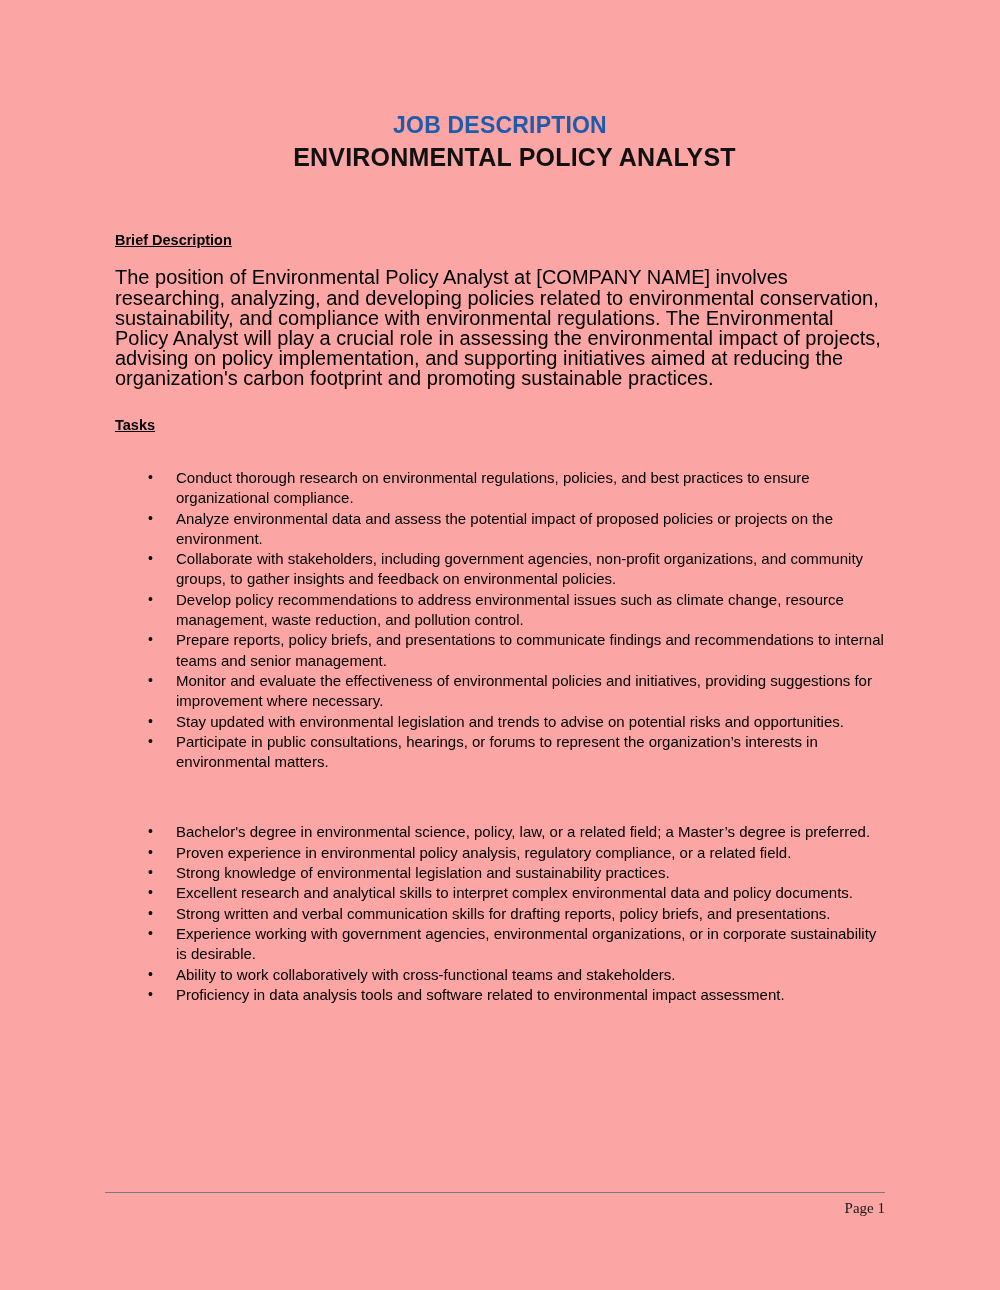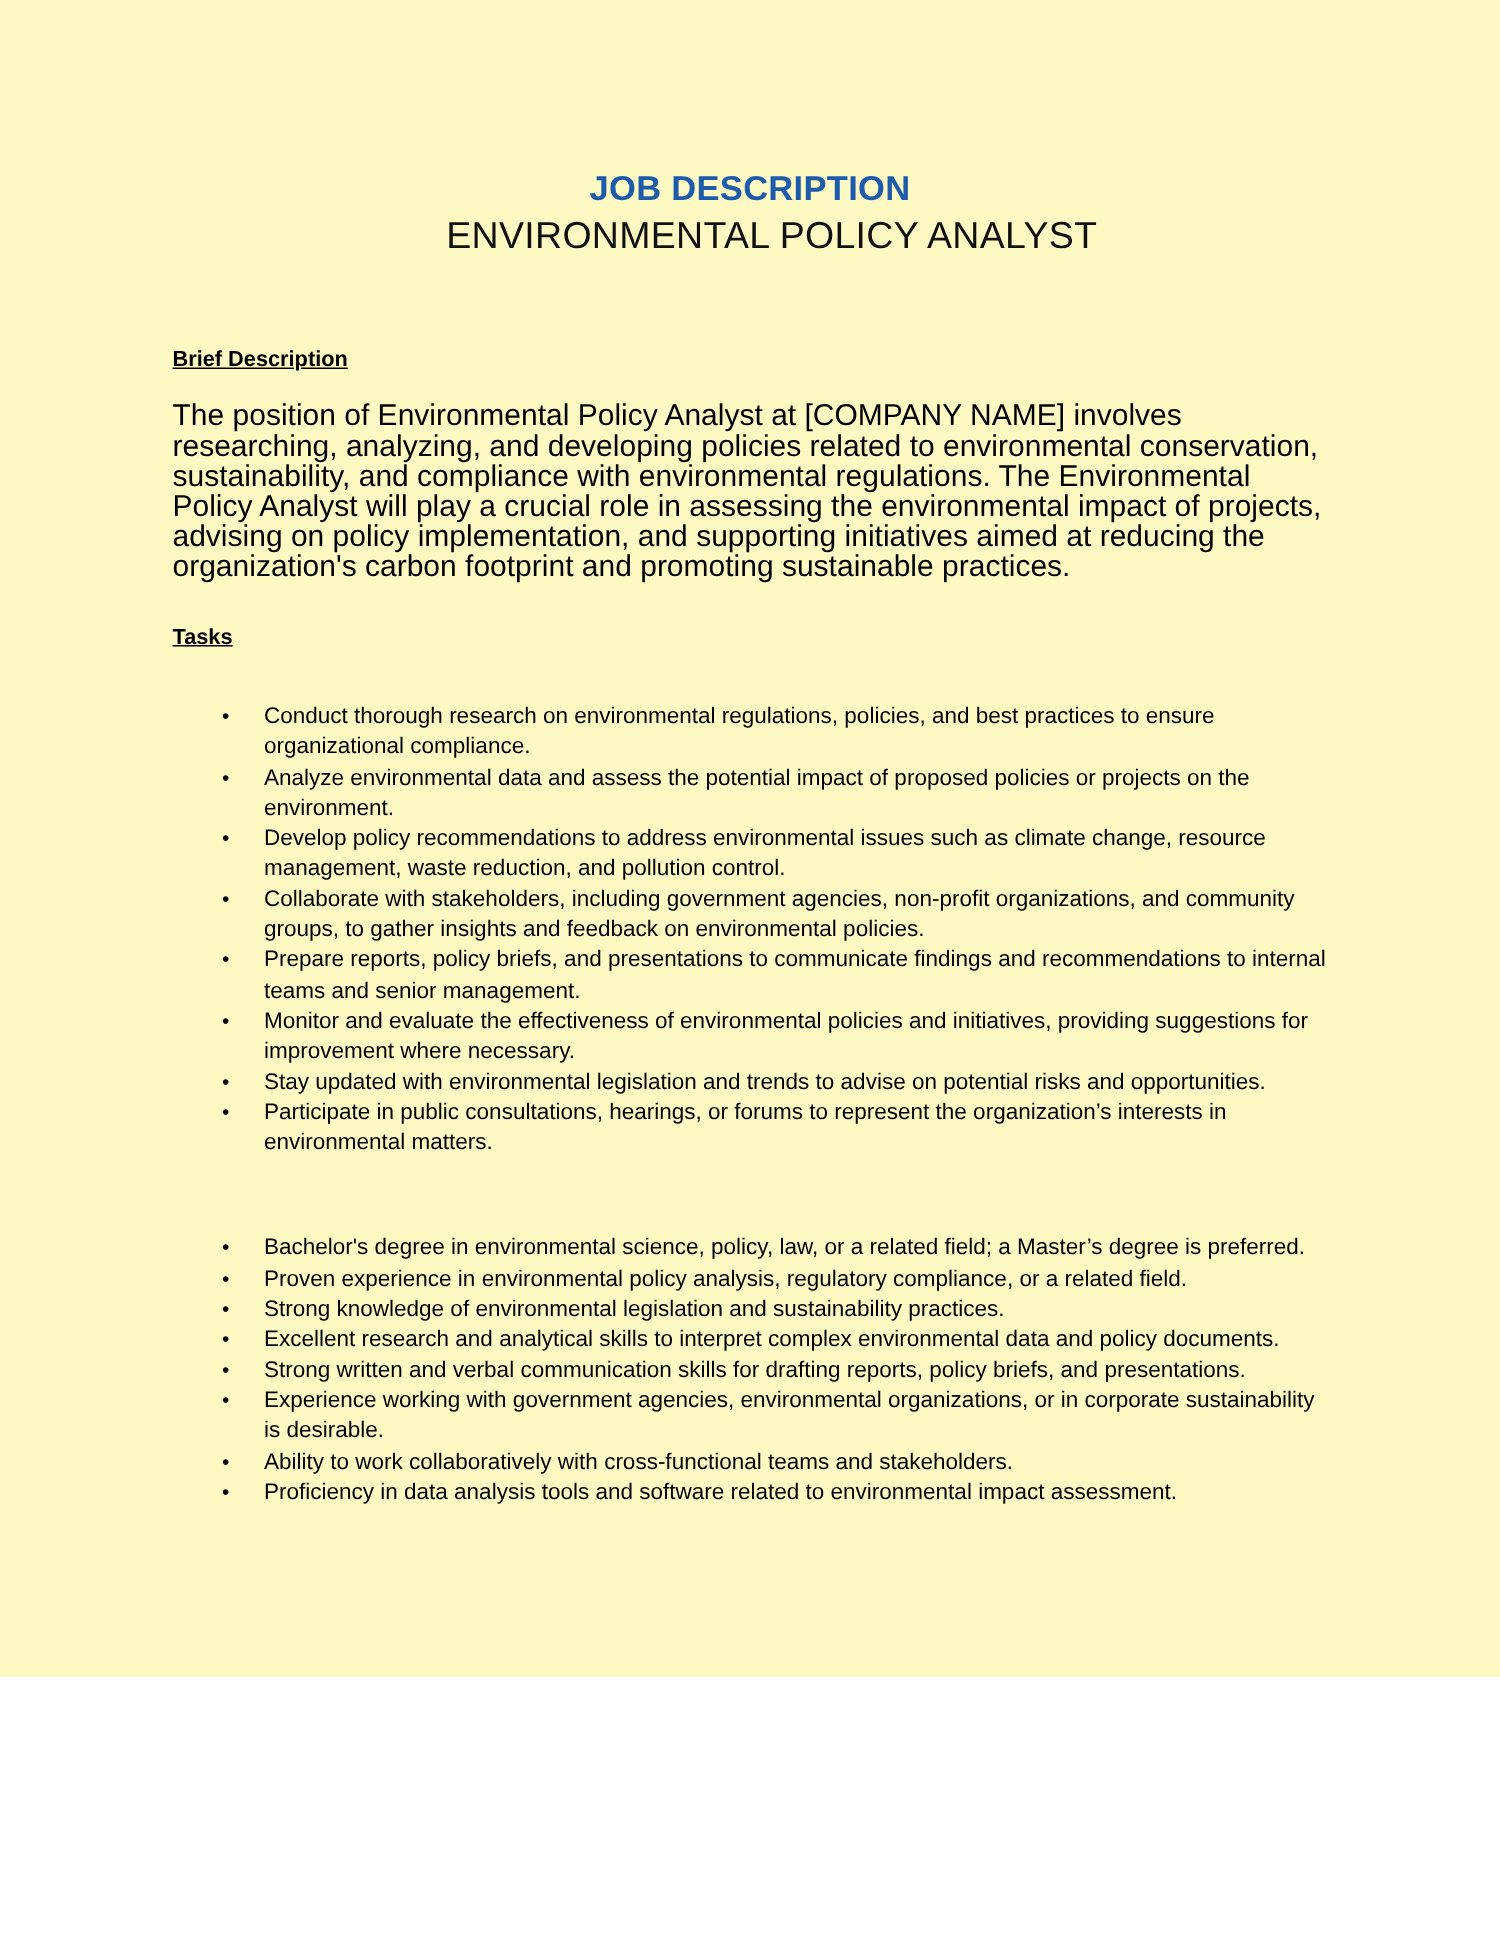--- a/index.html
+++ b/index.html
@@ -8,40 +8,40 @@
     padding: 0;
     background: #ffffff;
   }
   body {
     font-family: "Liberation Sans", sans-serif;
     color: #000000;
   }
   .page {
     position: relative;
     width: 1000px;
-    height: 1118px;
-    background: #fef9c3;
+    height: 1290px;
+    background: #fca5a5;
     box-sizing: border-box;
     overflow: hidden;
   }
   .doc-header {
     text-align: center;
     padding-top: 112px;
   }
   .title-main {
     font-size: 23px;
     font-weight: bold;
     color: #1F5BAB;
     letter-spacing: 0.2px;
     line-height: 1.15;
     margin: 0;
   }
   .title-sub {
     font-size: 25px;
-    font-weight: normal;
+    font-weight: bold;
     color: #111111;
     letter-spacing: 0.2px;
     line-height: 1.2;
     margin: 4px 0 0 0;
     padding-left: 29px;
   }
   .content {
     position: absolute;
     left: 115px;
     top: 232px;
@@ -128,22 +128,22 @@
     </div>
 
     <div class="gap-after-intro"></div>
 
     <div class="section">
       <div class="section-heading">Tasks</div>
       <div class="gap-heading-to-list"></div>
       <ul class="bullets">
         <li>Conduct thorough research on environmental regulations, policies, and best practices to ensure organizational compliance.</li>
         <li>Analyze environmental data and assess the potential impact of proposed policies or projects on the environment.</li>
+        <li>Collaborate with stakeholders, including government agencies, non-profit organizations, and community groups, to gather insights and feedback on environmental policies.</li>
         <li>Develop policy recommendations to address environmental issues such as climate change, resource management, waste reduction, and pollution control.</li>
-        <li>Collaborate with stakeholders, including government agencies, non-profit organizations, and community groups, to gather insights and feedback on environmental policies.</li>
         <li>Prepare reports, policy briefs, and presentations to communicate findings and recommendations to internal teams and senior management.</li>
         <li>Monitor and evaluate the effectiveness of environmental policies and initiatives, providing suggestions for improvement where necessary.</li>
         <li>Stay updated with environmental legislation and trends to advise on potential risks and opportunities.</li>
         <li>Participate in public consultations, hearings, or forums to represent the organization’s interests in environmental matters.</li>
       </ul>
     </div>
 
     <div class="gap-after-tasks"></div>
 
     <div class="section">

